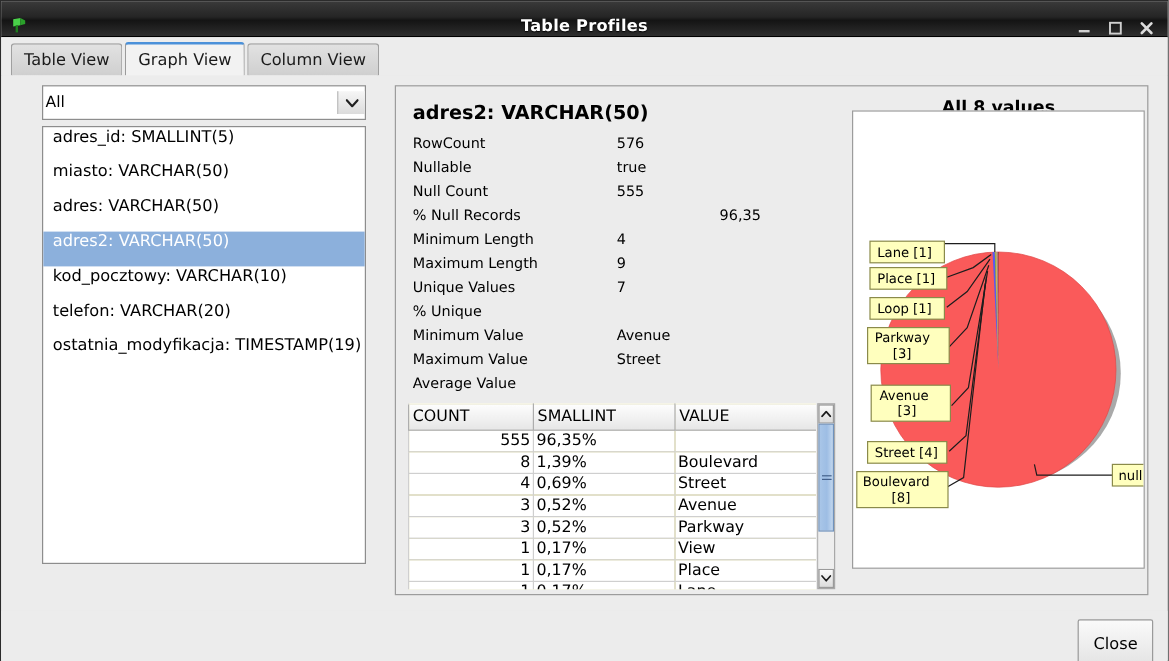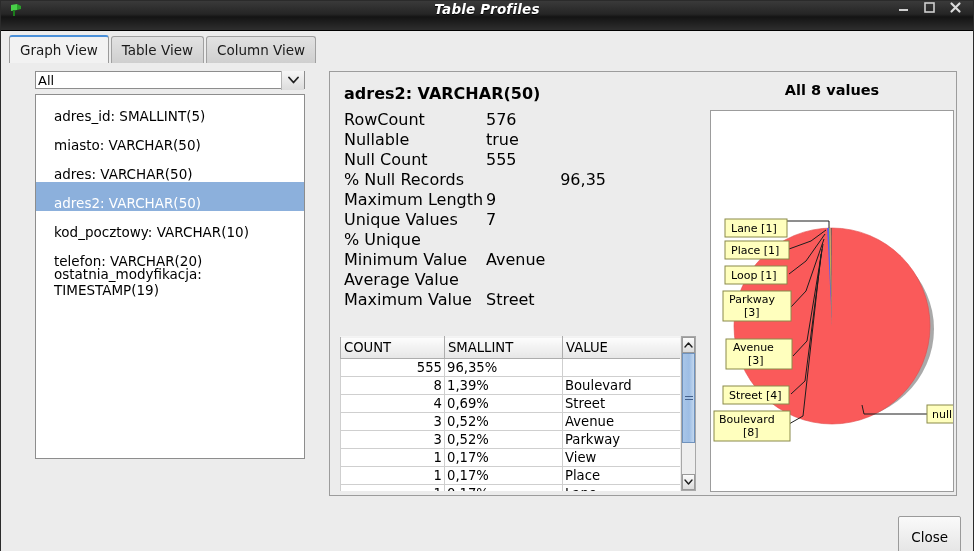--- a/index.html
+++ b/index.html
@@ -7,21 +7,21 @@
     width:974px;height:551px;overflow:hidden;
     font-family:"DejaVu Sans","Liberation Sans",sans-serif;
     font-size:13px;color:#000;background:#ececec;
   }
   .window{position:relative;width:974px;height:551px;box-sizing:border-box;
     border:1px solid #2b2b2b;background:#ececec;}
 
   
   .titlebar{position:relative;height:29px;
     background:linear-gradient(to bottom,#3a3a3a 0%,#252525 45%,#141414 55%,#2e2e2e 100%);
-    border-bottom:1px solid #000;display:flex;align-items:flex-start;font-style:italic;}
+    border-bottom:1px solid #000;display:flex;align-items:flex-end;}
   .app-icon{width:18px;height:18px;margin-left:6px;position:relative;flex:0 0 auto;}
   .app-icon svg{display:block;}
   .title-text{position:absolute;left:0;right:0;text-align:center;
     color:#fff;font-weight:bold;font-size:13.5px;letter-spacing:.2px;
     text-shadow:0 1px 1px #000;}
   .win-btns{margin-left:auto;display:flex;align-items:center;gap:13px;
     padding-right:11px;z-index:2;}
   .wbtn{width:13px;height:13px;position:relative;cursor:default;}
   .wbtn svg{display:block;}
 
@@ -34,39 +34,39 @@
     border-radius:3px 3px 0 0;margin-right:2px;
     background:linear-gradient(to bottom,#e2e2e2,#cfcfcf);color:#1a1a1a;}
   .tab.selected{background:#f2f2f2;border-color:#9a9a9a;
     border-top:2px solid #4a90d9;position:relative;z-index:3;height:28px;}
 
   
   .content{position:relative;height:calc(551px - 29px - 32px);background:#ececec;}
 
   
   .left-col{position:absolute;left:34px;top:8px;width:270px;}
-  .combo{position:relative;height:18px;box-sizing:border-box;
+  .combo{position:relative;height:29px;box-sizing:border-box;
     border:1px solid #8d8d8d;background:#fff;display:flex;align-items:center;}
   .combo-val{padding-left:2px;font-size:13px;color:#000;flex:1;}
   .combo-arrow{width:22px;height:19px;border-left:1px solid #b5b5b5;
     background:linear-gradient(to bottom,#f6f6f6,#dcdcdc);
     display:flex;align-items:center;justify-content:center;}
   .collist{margin-top:5px;height:365px;box-sizing:border-box;
     border:1px solid #8d8d8d;background:#fff;overflow:hidden;}
-  .colitem{height:29px;display:flex;align-items:flex-end;padding-left:18px;
+  .colitem{height:29px;display:flex;align-items:flex-start;padding-left:8px;
     font-size:13.5px;color:#000;}
   .colitem.sel{background:#8cb0dc;color:#fff;}
 
   
   .right-panel{position:absolute;left:328px;top:8px;width:628px;height:425px;
     box-sizing:border-box;border:1px solid #9c9c9c;background:#ececec;}
   .col-title{font-size:16px;font-weight:bold;color:#000;margin:12px 0 6px 14px;}
 
   .stats{margin-left:14px;margin-top:4px;}
-  .stat-row{display:flex;height:20px;align-items:center;font-size:16px;}
+  .stat-row{display:flex;height:20px;align-items:center;font-size:12px;gap:28px;}
   .stat-label{width:142px;}
   .stat-value{width:120px;}
   .stat-value.num{text-align:right;padding-right:62px;}
 
   
   .tablewrap{position:absolute;left:10px;top:264px;width:356px;height:155px;
     display:flex;}
   .tbl{border-collapse:collapse;table-layout:fixed;width:340px;background:#fef9c3;}
   .tbl th{height:22px;box-sizing:border-box;font-weight:normal;font-size:13.2px;
     text-align:left;padding:0 3px;
@@ -86,21 +86,21 @@
   .sb-thumb{position:absolute;left:0;right:0;top:0;height:88px;
     background:linear-gradient(to right,#a9c6e8,#9dbde4 55%,#c2d7ef);
     border:1px solid #6f92bd;display:flex;align-items:center;justify-content:center;}
   .grip{width:8px;}
   .grip div{height:1px;background:#44618c;margin:2px 0;}
 
   
   .chart-area{position:absolute;left:378px;top:0;width:248px;height:424px;}
   .chart-title{text-align:center;font-size:14.5px;font-weight:bold;
     margin-top:10px;color:#000;}
-  .chart-box{position:absolute;left:2px;top:38px;width:244px;height:382px;
+  .chart-box{position:absolute;left:2px;top:20px;width:244px;height:382px;
     box-sizing:border-box;border:1px solid #9c9c9c;background:#fff;overflow:hidden;}
   .chart-box svg{display:block;}
 
   
   .bottombar{position:absolute;left:0;right:0;bottom:0;height:44px;background:#ececec;}
   .close-btn{position:absolute;right:12px;top:7px;min-width:58px;height:42px;
     box-sizing:border-box;padding:0 12px;font-size:13.5px;color:#000;
     border:1px solid #9a9a9a;border-radius:2px;
     background:linear-gradient(to bottom,#fafafa,#e2e2e2);
     display:flex;align-items:center;justify-content:center;}
@@ -132,25 +132,25 @@
       </span>
       <span class="wbtn">
         <svg width="13" height="13" viewBox="0 0 13 13">
           <path d="M2.5 2.5 L10.5 10.5 M10.5 2.5 L2.5 10.5" stroke="#dcdcdc" stroke-width="2.2" stroke-linecap="round"></path>
         </svg>
       </span>
     </span>
   </div>
 
   <div class="tabbar">
+    <div class="tab">
+      <span>Table View</span>
+    </div>
     <div class="tab selected">
       <span>Graph View</span>
-    </div>
-    <div class="tab">
-      <span>Table View</span>
     </div>
     <div class="tab">
       <span>Column View</span>
     </div>
   </div>
 
   <div class="content">
 
     <div class="left-col">
       <div class="combo">
@@ -201,41 +201,45 @@
           </div>
         <div class="stat-row">
             <span class="stat-label">Null Count</span>
             <span class="stat-value">555</span>
           </div>
         <div class="stat-row">
             <span class="stat-label">% Null Records</span>
             <span class="stat-value num">96,35</span>
           </div>
         <div class="stat-row">
+            <span class="stat-label">Minimum Length</span>
+            <span class="stat-value">4</span>
+          </div>
+        <div class="stat-row">
             <span class="stat-label">Maximum Length</span>
             <span class="stat-value">9</span>
           </div>
         <div class="stat-row">
             <span class="stat-label">Unique Values</span>
             <span class="stat-value">7</span>
           </div>
         <div class="stat-row">
             <span class="stat-label">% Unique</span>
           </div>
         <div class="stat-row">
             <span class="stat-label">Minimum Value</span>
             <span class="stat-value">Avenue</span>
           </div>
         <div class="stat-row">
+            <span class="stat-label">Maximum Value</span>
+            <span class="stat-value">Street</span>
+          </div>
+        <div class="stat-row">
             <span class="stat-label">Average Value</span>
             <span class="stat-value"></span>
-          </div>
-        <div class="stat-row">
-            <span class="stat-label">Maximum Value</span>
-            <span class="stat-value">Street</span>
           </div>
       </div>
 
       <div class="tablewrap">
         <div class="tbl-view">
           <table class="tbl">
             <colgroup>
                 <col style="width:104px">
                 <col style="width:118px">
                 <col style="width:118px">

